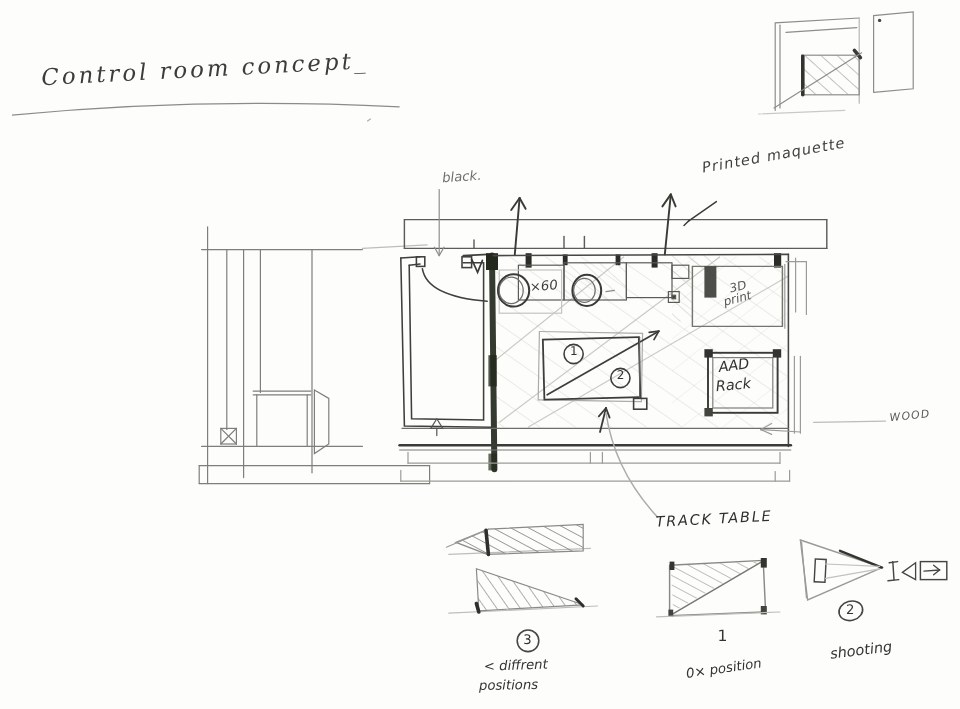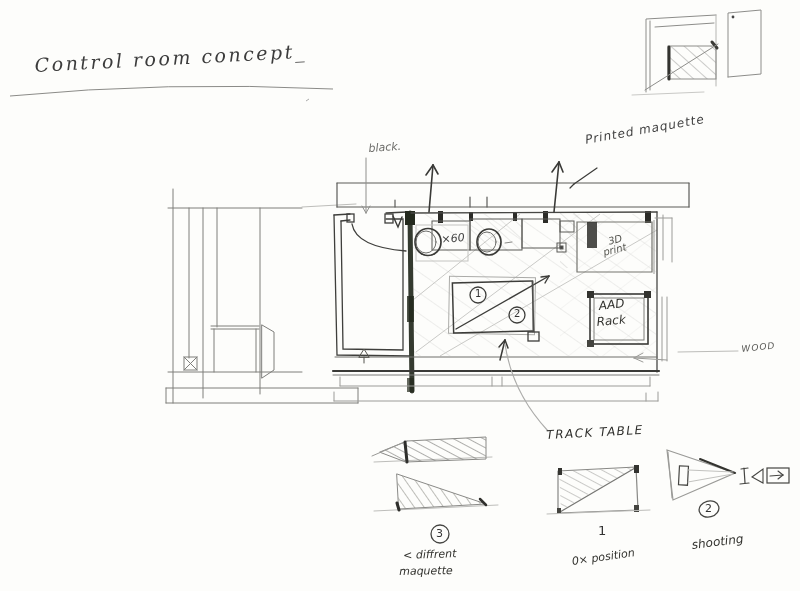--- a/index.html
+++ b/index.html
@@ -298,21 +298,21 @@
 
   <span class="abs annot" style="left:741px;top:344px;font-size:9px;letter-spacing:1px;transform:rotate(-6deg);color:#5a5a57;">WOOD</span>
 
   <span class="abs annot" style="left:546px;top:428px;font-size:12px;letter-spacing:1.5px;transform:rotate(-3deg);color:#2f2f2c;">TRACK TABLE</span>
 
   <span class="abs num" style="left:475px;top:288px;font-size:10px;">1</span>
   <span class="abs num" style="left:514px;top:308px;font-size:10px;">2</span>
 
   <span class="abs num" style="left:436px;top:527px;font-size:11px;">3</span>
   <span class="abs annot" style="left:403px;top:549px;font-size:11px;transform:rotate(-2deg);color:#33332f;">&lt; diffrent</span>
-  <span class="abs annot" style="left:399px;top:565px;font-size:11px;transform:rotate(-1deg);color:#33332f;">maquette</span>
+  <span class="abs annot" style="left:399px;top:565px;font-size:11px;transform:rotate(-1deg);color:#33332f;">positions</span>
 
   <span class="abs num" style="left:598px;top:523px;font-size:13px;">1</span>
   <span class="abs annot" style="left:571px;top:555px;font-size:11px;transform:rotate(-8deg);color:#33332f;">0× position</span>
 
   <span class="abs num" style="left:705px;top:502px;font-size:11px;">2</span>
   <span class="abs annot" style="left:691px;top:538px;font-size:12px;transform:rotate(-7deg);color:#33332f;">shooting</span>
 
 </div>
 
 </body></html>

